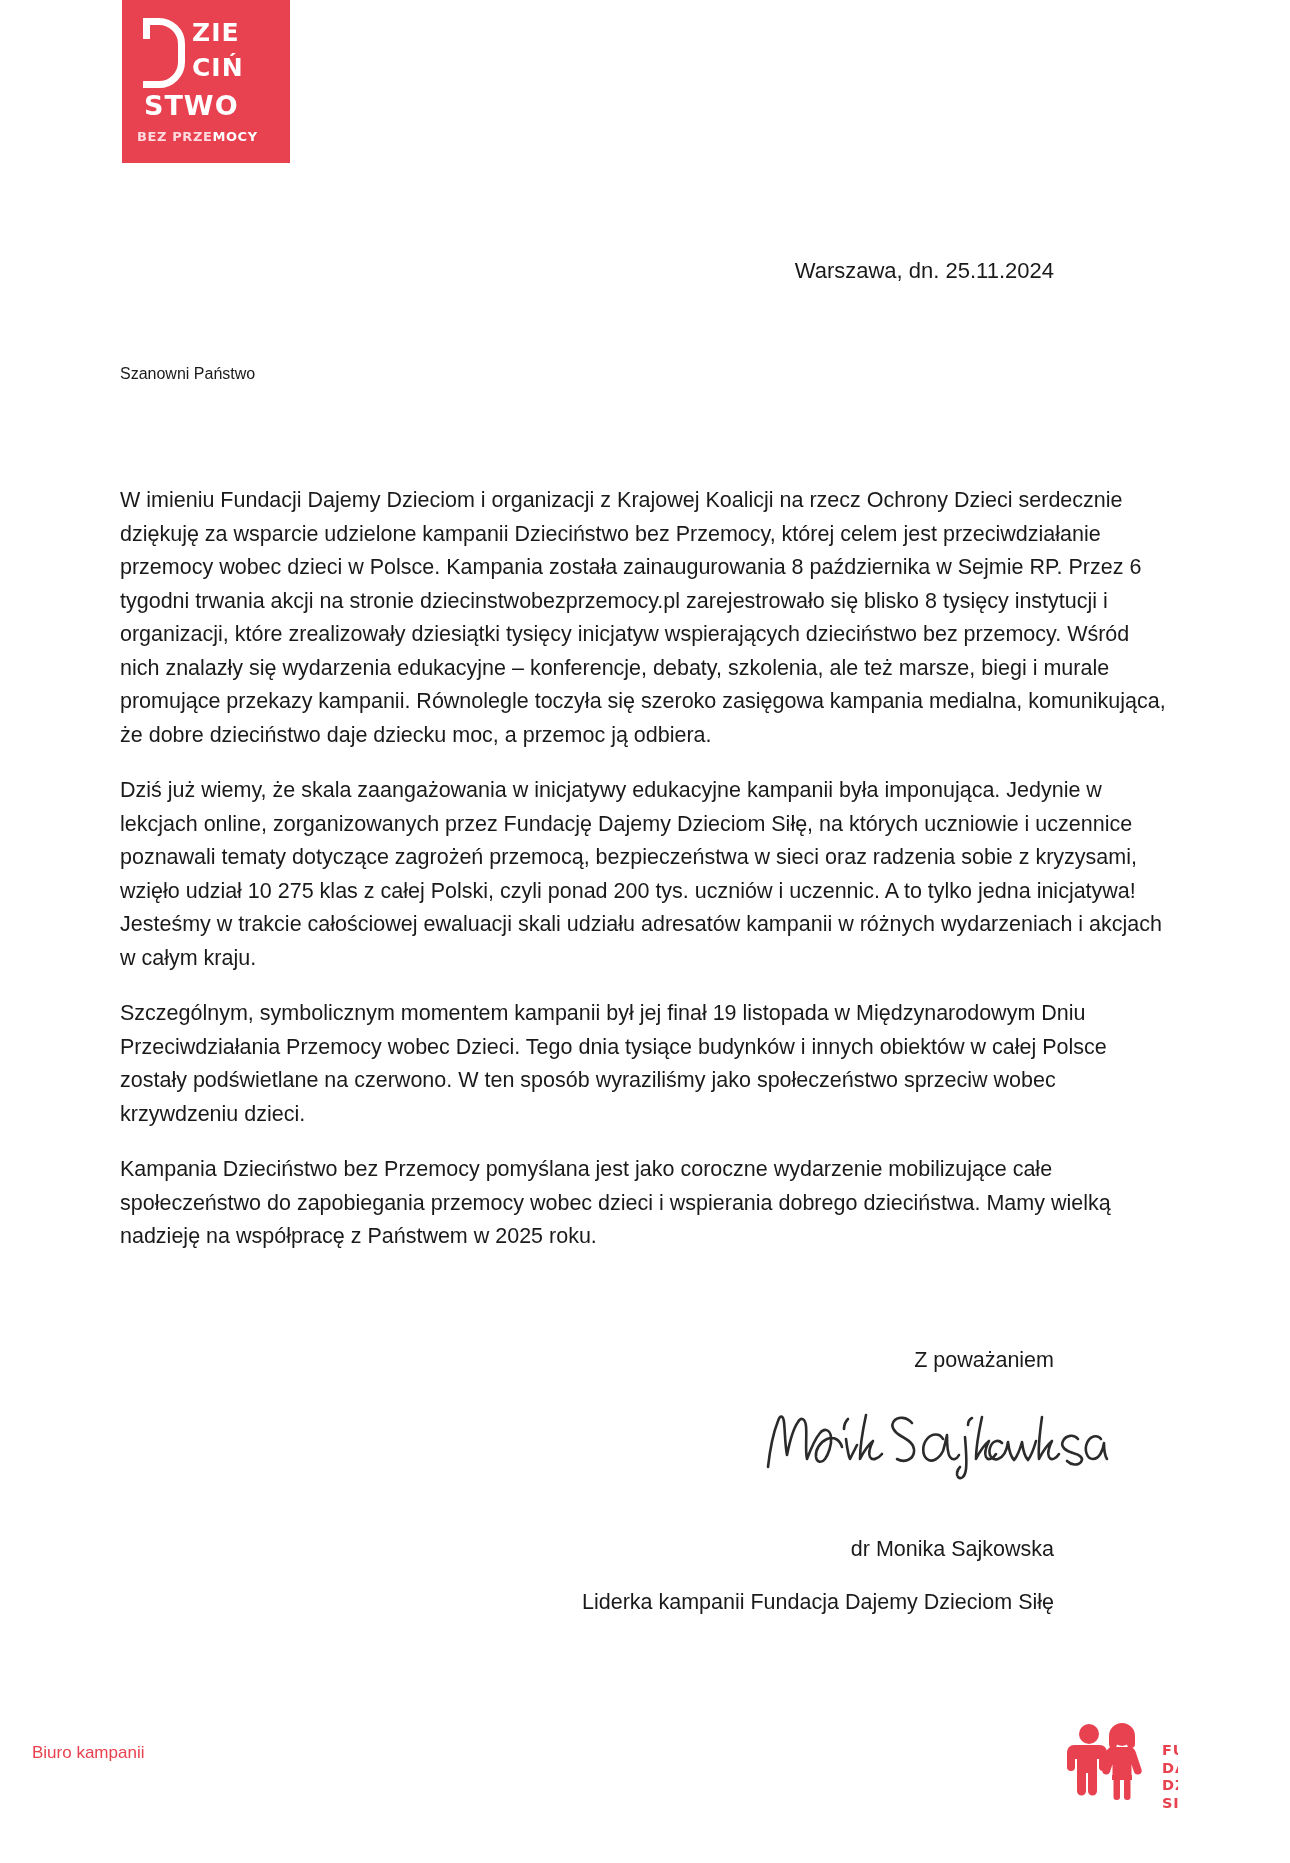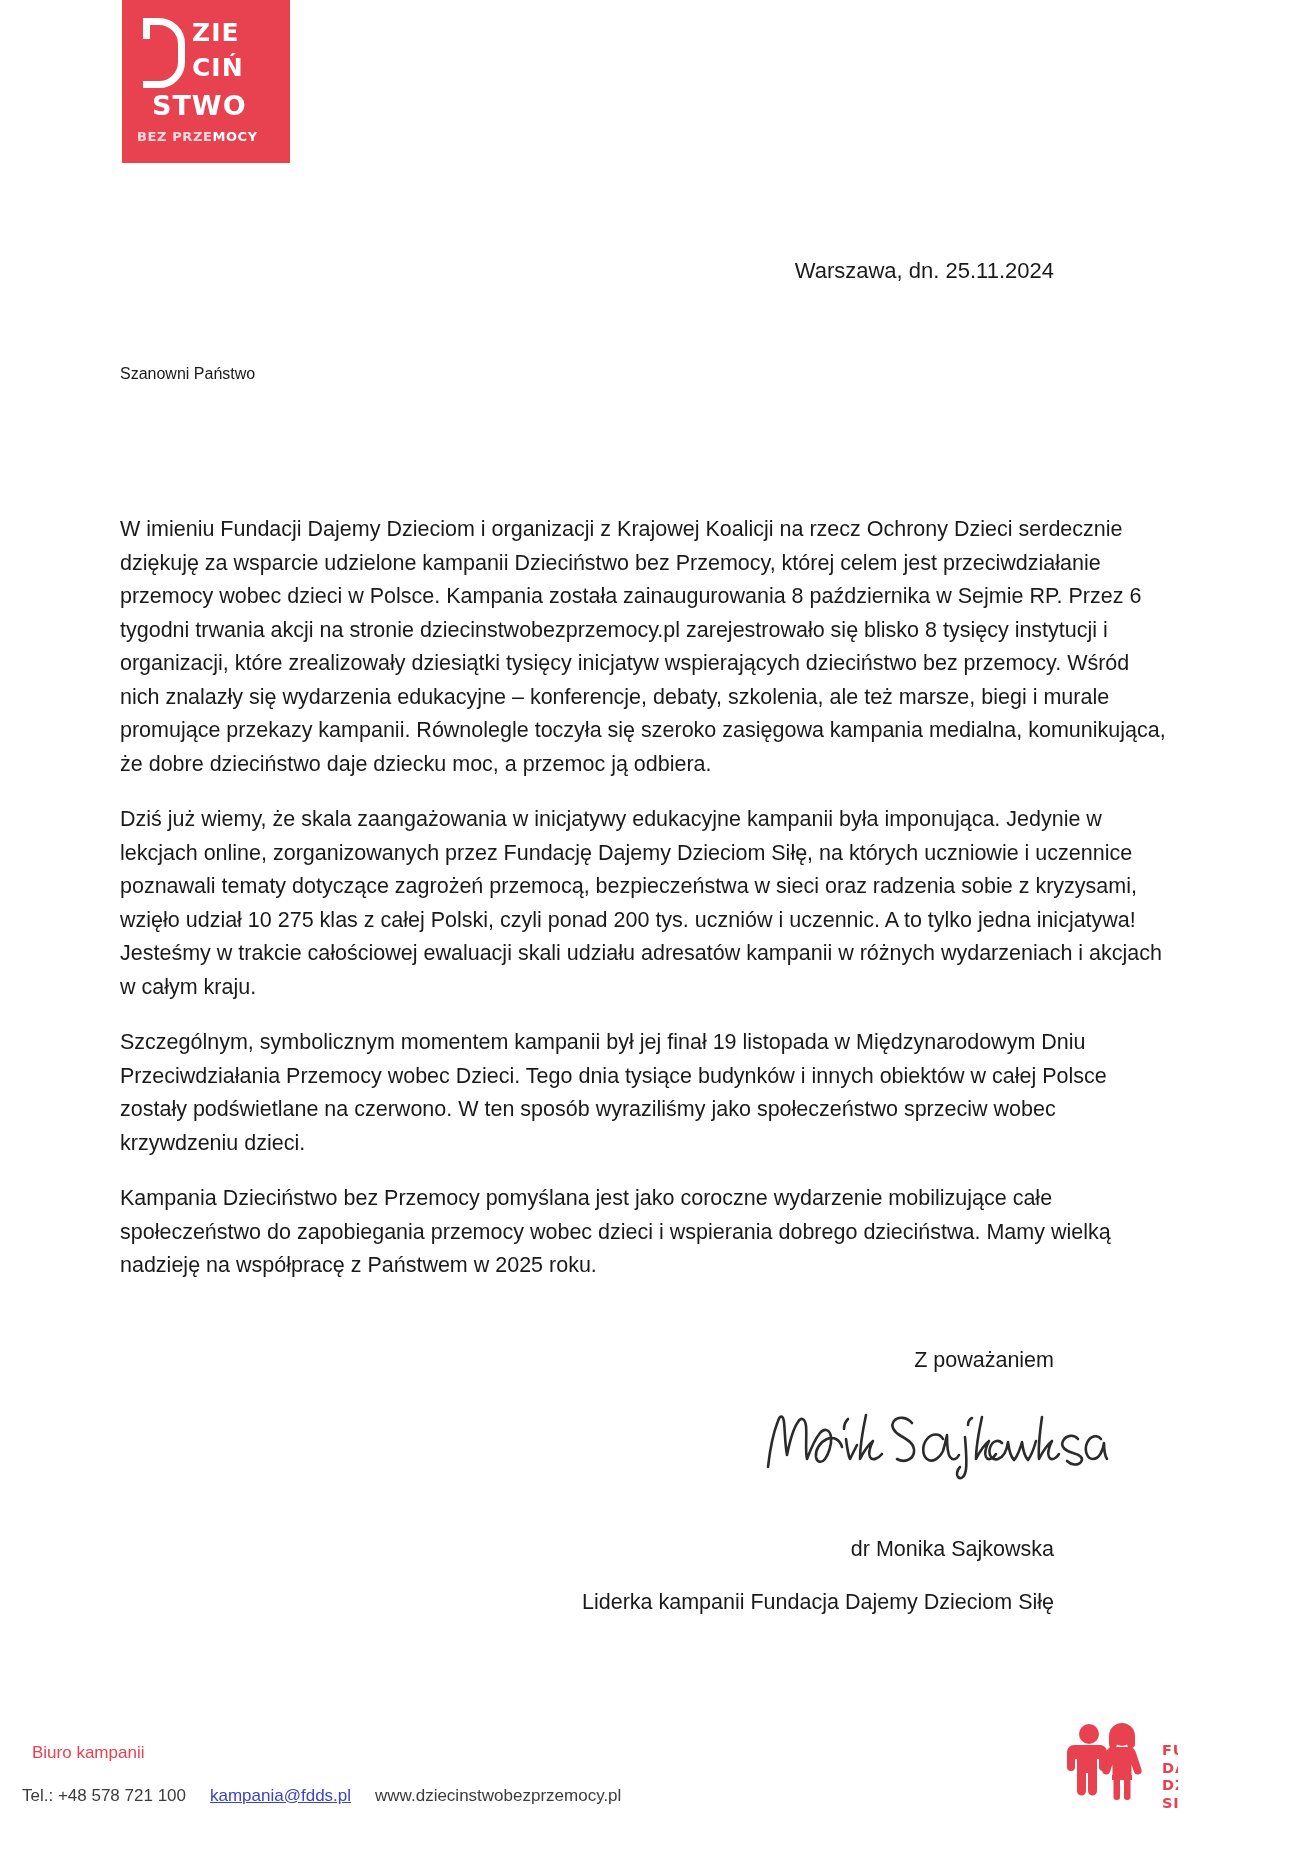--- a/index.html
+++ b/index.html
@@ -56,21 +56,21 @@
     content: "";
     position: absolute;
     left: -7px;
     top: 14px;
     width: 7px;
     height: 42px;
     background: #E8414F;
   }
   .bl-zie { left: 70px; top: 20px; font-size: 25px; }
   .bl-cin { left: 70px; top: 55px; font-size: 25px; }
-  .bl-stwo { left: 22px; top: 92px; font-size: 27px; margin-left: 8px; }
+  .bl-stwo { left: 22px; top: 92px; font-size: 27px; }
   .bl-bez {
     left: 15px; top: 130px;
     font-size: 13px;
     letter-spacing: 0.6px;
   }
   .bl-bez .soft { color: #ffd9dd; }
   .bl-bez .hard { color: #ffffff; }
 
   
   .date-line {
@@ -86,21 +86,20 @@
     position: absolute;
     left: 120px;
     top: 365px;
     font-size: 16px;
   }
   .body-block {
     position: absolute;
     left: 120px;
     top: 484px;
     width: 1048px;
-    margin-top: 29px;
   }
   .body-block p {
     margin: 0 0 22px 0;
     font-size: 21.5px;
     line-height: 33.5px;
     text-align: left;
     color: #1a1a1a;
   }
 
   
@@ -232,23 +231,20 @@
         <path d="M318 44 C314 39, 306 40, 303 46 C300 52, 306 56, 313 58 C320 60, 324 63, 321 67 C318 71, 311 70, 307 66"></path>
         <path d="M341 44 C337 39, 330 41, 327 48 C324 55, 327 64, 333 64 C339 64, 343 56, 344 48 C344 55, 345 61, 347 64"></path>
       </g>
     </svg>
   </div>
 
   <div class="sign-name">dr Monika Sajkowska</div>
   <div class="sign-role">Liderka kampanii Fundacja Dajemy Dzieciom Siłę</div>
 
   <div class="footer-office">Biuro kampanii</div>
-  <div class="footer-contact">
-    <span class="tel">Tel.: +48 578 721 100</span><span class="mail">kampania@fdds.pl</span><span class="web">www.dziecinstwobezprzemocy.pl</span>
-  </div>
 
   <div class="fdds-logo">
     <div class="fdds-mark">
       <svg width="84" height="84" viewBox="0 0 84 84" xmlns="http://www.w3.org/2000/svg">
         <g fill="#E8414F">
 
           <circle cx="23" cy="14" r="10"></circle>
           <path d="M14 25 h18 a7 7 0 0 1 7 7 v15 a4 4 0 0 1 -8 0 v-8 h-2 v32 a4.5 4.5 0 0 1 -9 0 v-18 h-2 v18 a4.5 4.5 0 0 1 -9 0 v-32 h-2 v8 a4 4 0 0 1 -8 0 v-15 a7 7 0 0 1 7 -7 z" transform="translate(2,0)"></path>
 
           <path d="M56 3 a13 13 0 0 1 13 13 v8 a4 4 0 0 1 -8 0 v-8 a5 5 0 0 0 -10 0 v8 a4 4 0 0 1 -8 0 v-8 a13 13 0 0 1 13 -13 z"></path>

